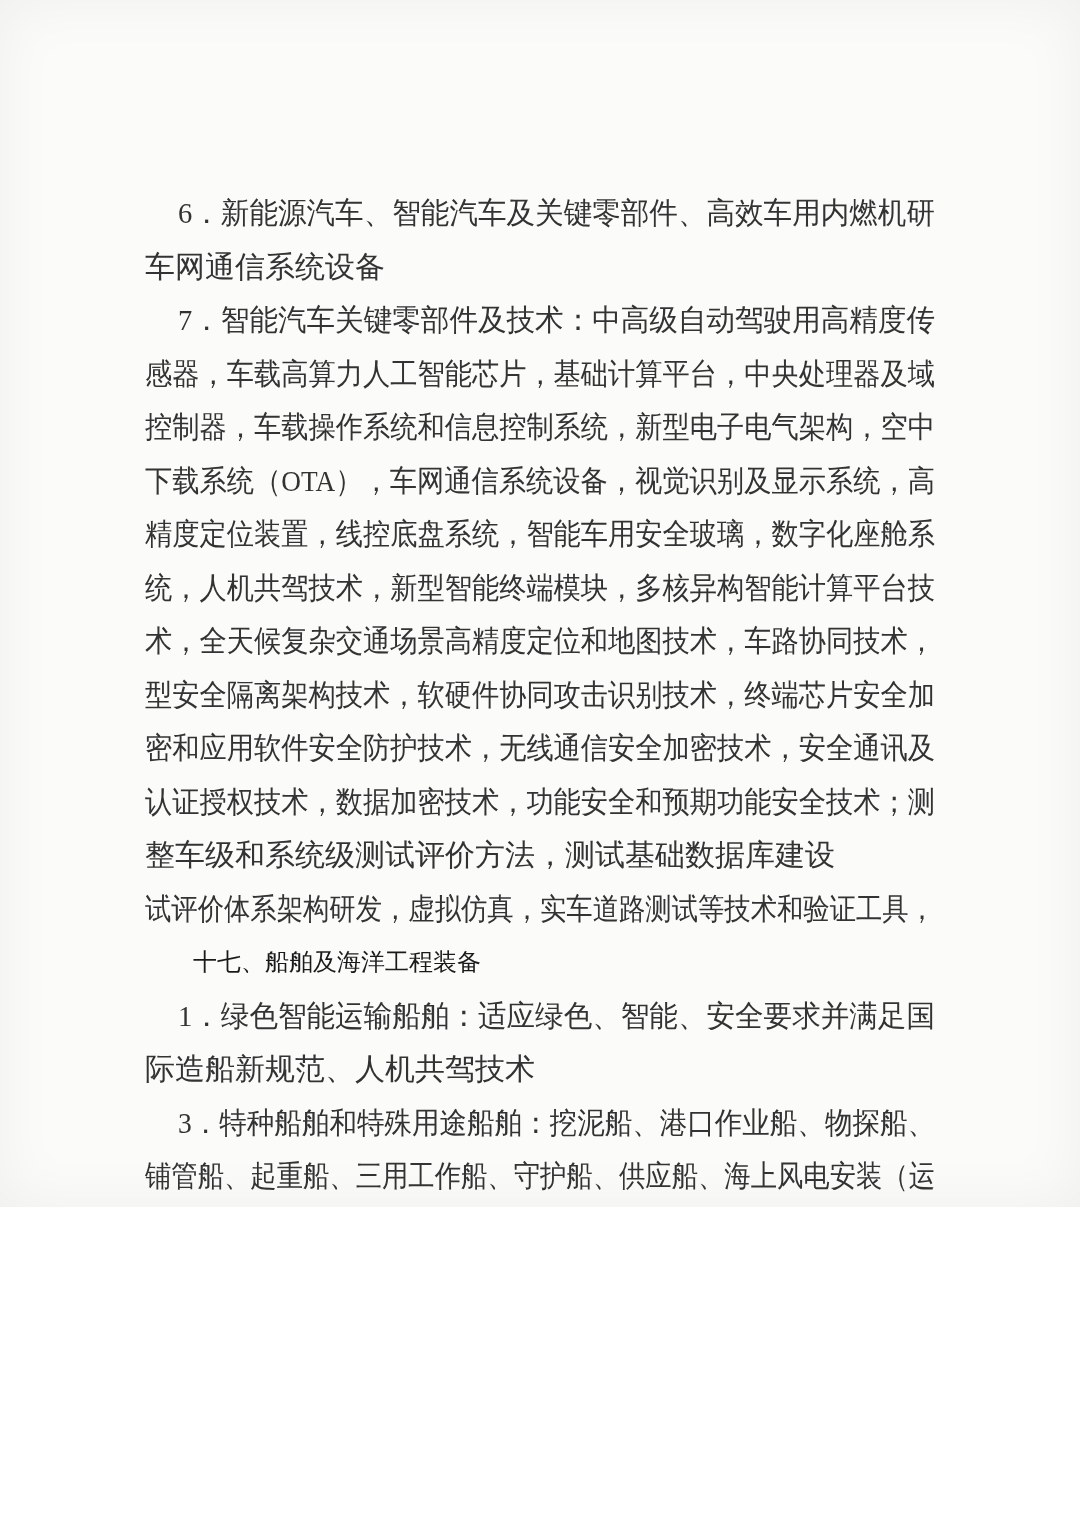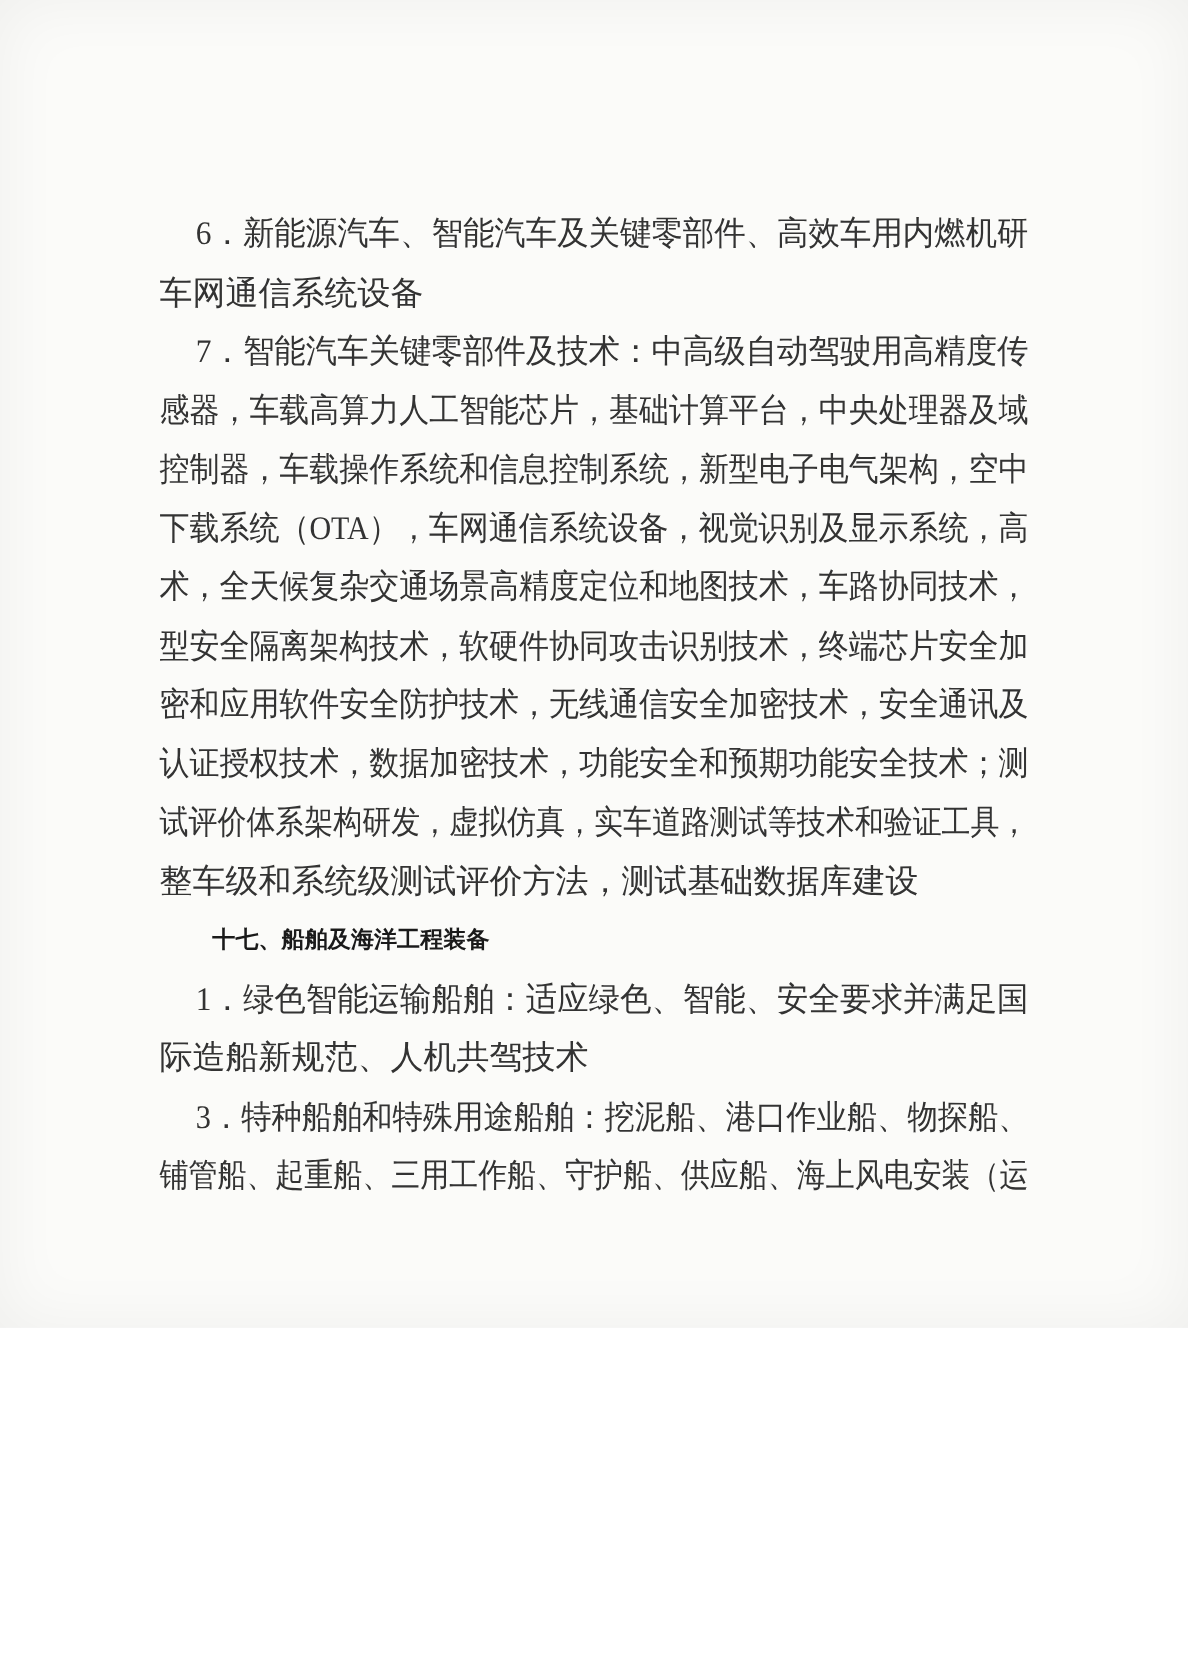--- a/index.html
+++ b/index.html
@@ -39,22 +39,22 @@
     transform-origin: 0 50%;
     font-size: 30px;
     letter-spacing: 0px;
   }
   .line.indent .line-text {
     margin-left: 33px;
   }
   .block.heading .line-text {
     margin-left: 48px;
     font-family: "Liberation Sans", "DejaVu Sans", sans-serif;
-    font-weight: 700;
-    font-size: 21px;
+    font-weight: 400;
+    font-size: 24px;
     color: var(--heading);
   }
   .footer {
     position: absolute;
     top: 1372px;
     left: 0;
     width: 100%;
     text-align: right;
   }
   .footer .page-number {
@@ -69,26 +69,28 @@
   <div class="content">
       <div class="block body">
         <div class="line indent"><span class="line-text" style="transform: scaleX(0.952201);">6．新能源汽车、智能汽车及关键零部件、高效车用内燃机研</span></div>
         <div class="line"><span class="line-text">车网通信系统设备</span></div>
       </div>
       <div class="block body">
         <div class="line indent"><span class="line-text" style="transform: scaleX(0.952201);">7．智能汽车关键零部件及技术：中高级自动驾驶用高精度传</span></div>
         <div class="line"><span class="line-text" style="transform: scaleX(0.908046);">感器，车载高算力人工智能芯片，基础计算平台，中央处理器及域</span></div>
         <div class="line"><span class="line-text" style="transform: scaleX(0.908046);">控制器，车载操作系统和信息控制系统，新型电子电气架构，空中</span></div>
         <div class="line"><span class="line-text" style="transform: scaleX(0.908813);">下载系统（OTA），车网通信系统设备，视觉识别及显示系统，高</span></div>
+        <div class="line"><span class="line-text" style="transform: scaleX(0.908046);">精度定位装置，线控底盘系统，智能车用安全玻璃，数字化座舱系</span></div>
+        <div class="line"><span class="line-text" style="transform: scaleX(0.908046);">统，人机共驾技术，新型智能终端模块，多核异构智能计算平台技</span></div>
         <div class="line"><span class="line-text" style="transform: scaleX(0.908046);">术，全天候复杂交通场景高精度定位和地图技术，车路协同技术，</span></div>
         <div class="line"><span class="line-text" style="transform: scaleX(0.908046);">型安全隔离架构技术，软硬件协同攻击识别技术，终端芯片安全加</span></div>
         <div class="line"><span class="line-text" style="transform: scaleX(0.908046);">密和应用软件安全防护技术，无线通信安全加密技术，安全通讯及</span></div>
         <div class="line"><span class="line-text" style="transform: scaleX(0.908046);">认证授权技术，数据加密技术，功能安全和预期功能安全技术；测</span></div>
+        <div class="line"><span class="line-text">整车级和系统级测试评价方法，测试基础数据库建设</span></div>
         <div class="line"><span class="line-text" style="transform: scaleX(0.877778);">试评价体系架构研发，虚拟仿真，实车道路测试等技术和验证工具，</span></div>
-        <div class="line"><span class="line-text">整车级和系统级测试评价方法，测试基础数据库建设</span></div>
       </div>
       <div class="block heading">
         <div class="line"><span class="line-text">十七、船舶及海洋工程装备</span></div>
       </div>
       <div class="block body">
         <div class="line indent"><span class="line-text" style="transform: scaleX(0.952201);">1．绿色智能运输船舶：适应绿色、智能、安全要求并满足国</span></div>
         <div class="line"><span class="line-text">际造船新规范、人机共驾技术</span></div>
       </div>
       <div class="block body">
       </div>

